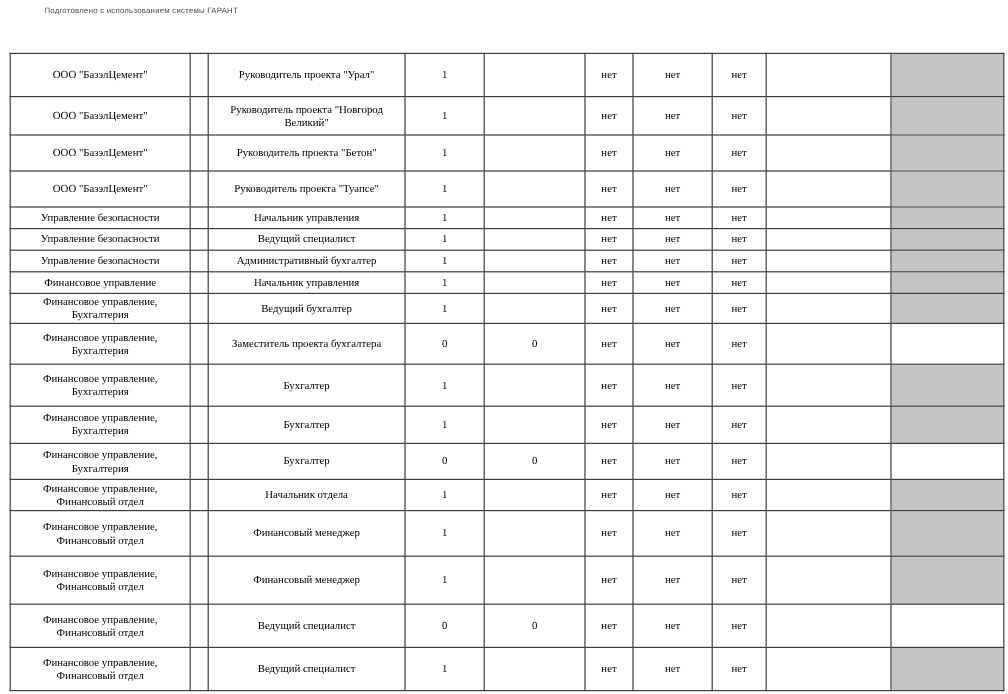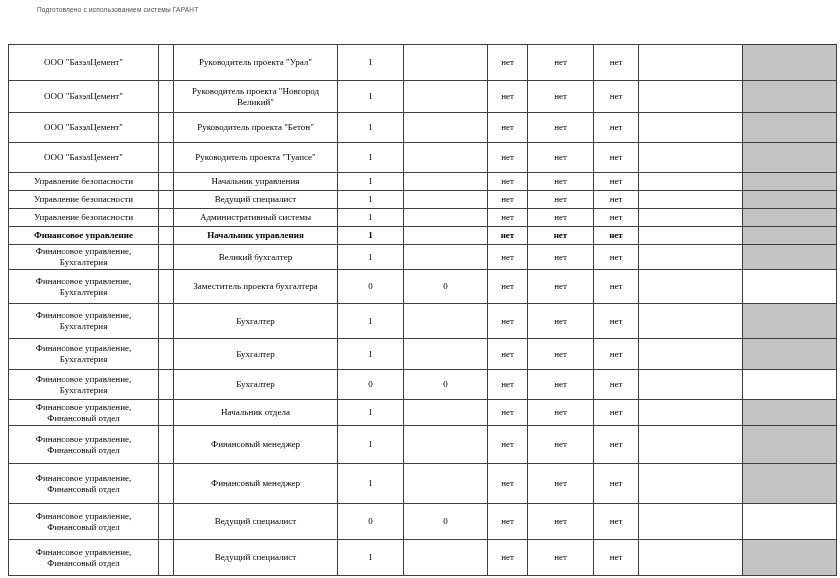--- a/index.html
+++ b/index.html
@@ -139,45 +139,45 @@
     <td></td>
     <td>нет</td>
     <td>нет</td>
     <td>нет</td>
     <td></td>
     <td class="shaded"></td>
   </tr>
         <tr style="height: 18px;">
     <td>Управление безопасности</td>
     <td></td>
-    <td>Административный системы</td>
-    <td>1</td>
-    <td></td>
-    <td>нет</td>
-    <td>нет</td>
-    <td>нет</td>
-    <td></td>
-    <td class="shaded"></td>
-  </tr>
-        <tr style="height: 18px; font-weight: bold;">
+    <td>Административный бухгалтер</td>
+    <td>1</td>
+    <td></td>
+    <td>нет</td>
+    <td>нет</td>
+    <td>нет</td>
+    <td></td>
+    <td class="shaded"></td>
+  </tr>
+        <tr style="height: 18px;">
     <td>Финансовое управление</td>
     <td></td>
     <td>Начальник управления</td>
     <td>1</td>
     <td></td>
     <td>нет</td>
     <td>нет</td>
     <td>нет</td>
     <td></td>
     <td class="shaded"></td>
   </tr>
         <tr style="height: 24px;">
     <td>Финансовое управление, Бухгалтерия</td>
     <td></td>
-    <td>Великий бухгалтер</td>
+    <td>Ведущий бухгалтер</td>
     <td>1</td>
     <td></td>
     <td>нет</td>
     <td>нет</td>
     <td>нет</td>
     <td></td>
     <td class="shaded"></td>
   </tr>
         <tr style="height: 34px;">
     <td>Финансовое управление, Бухгалтерия</td>

